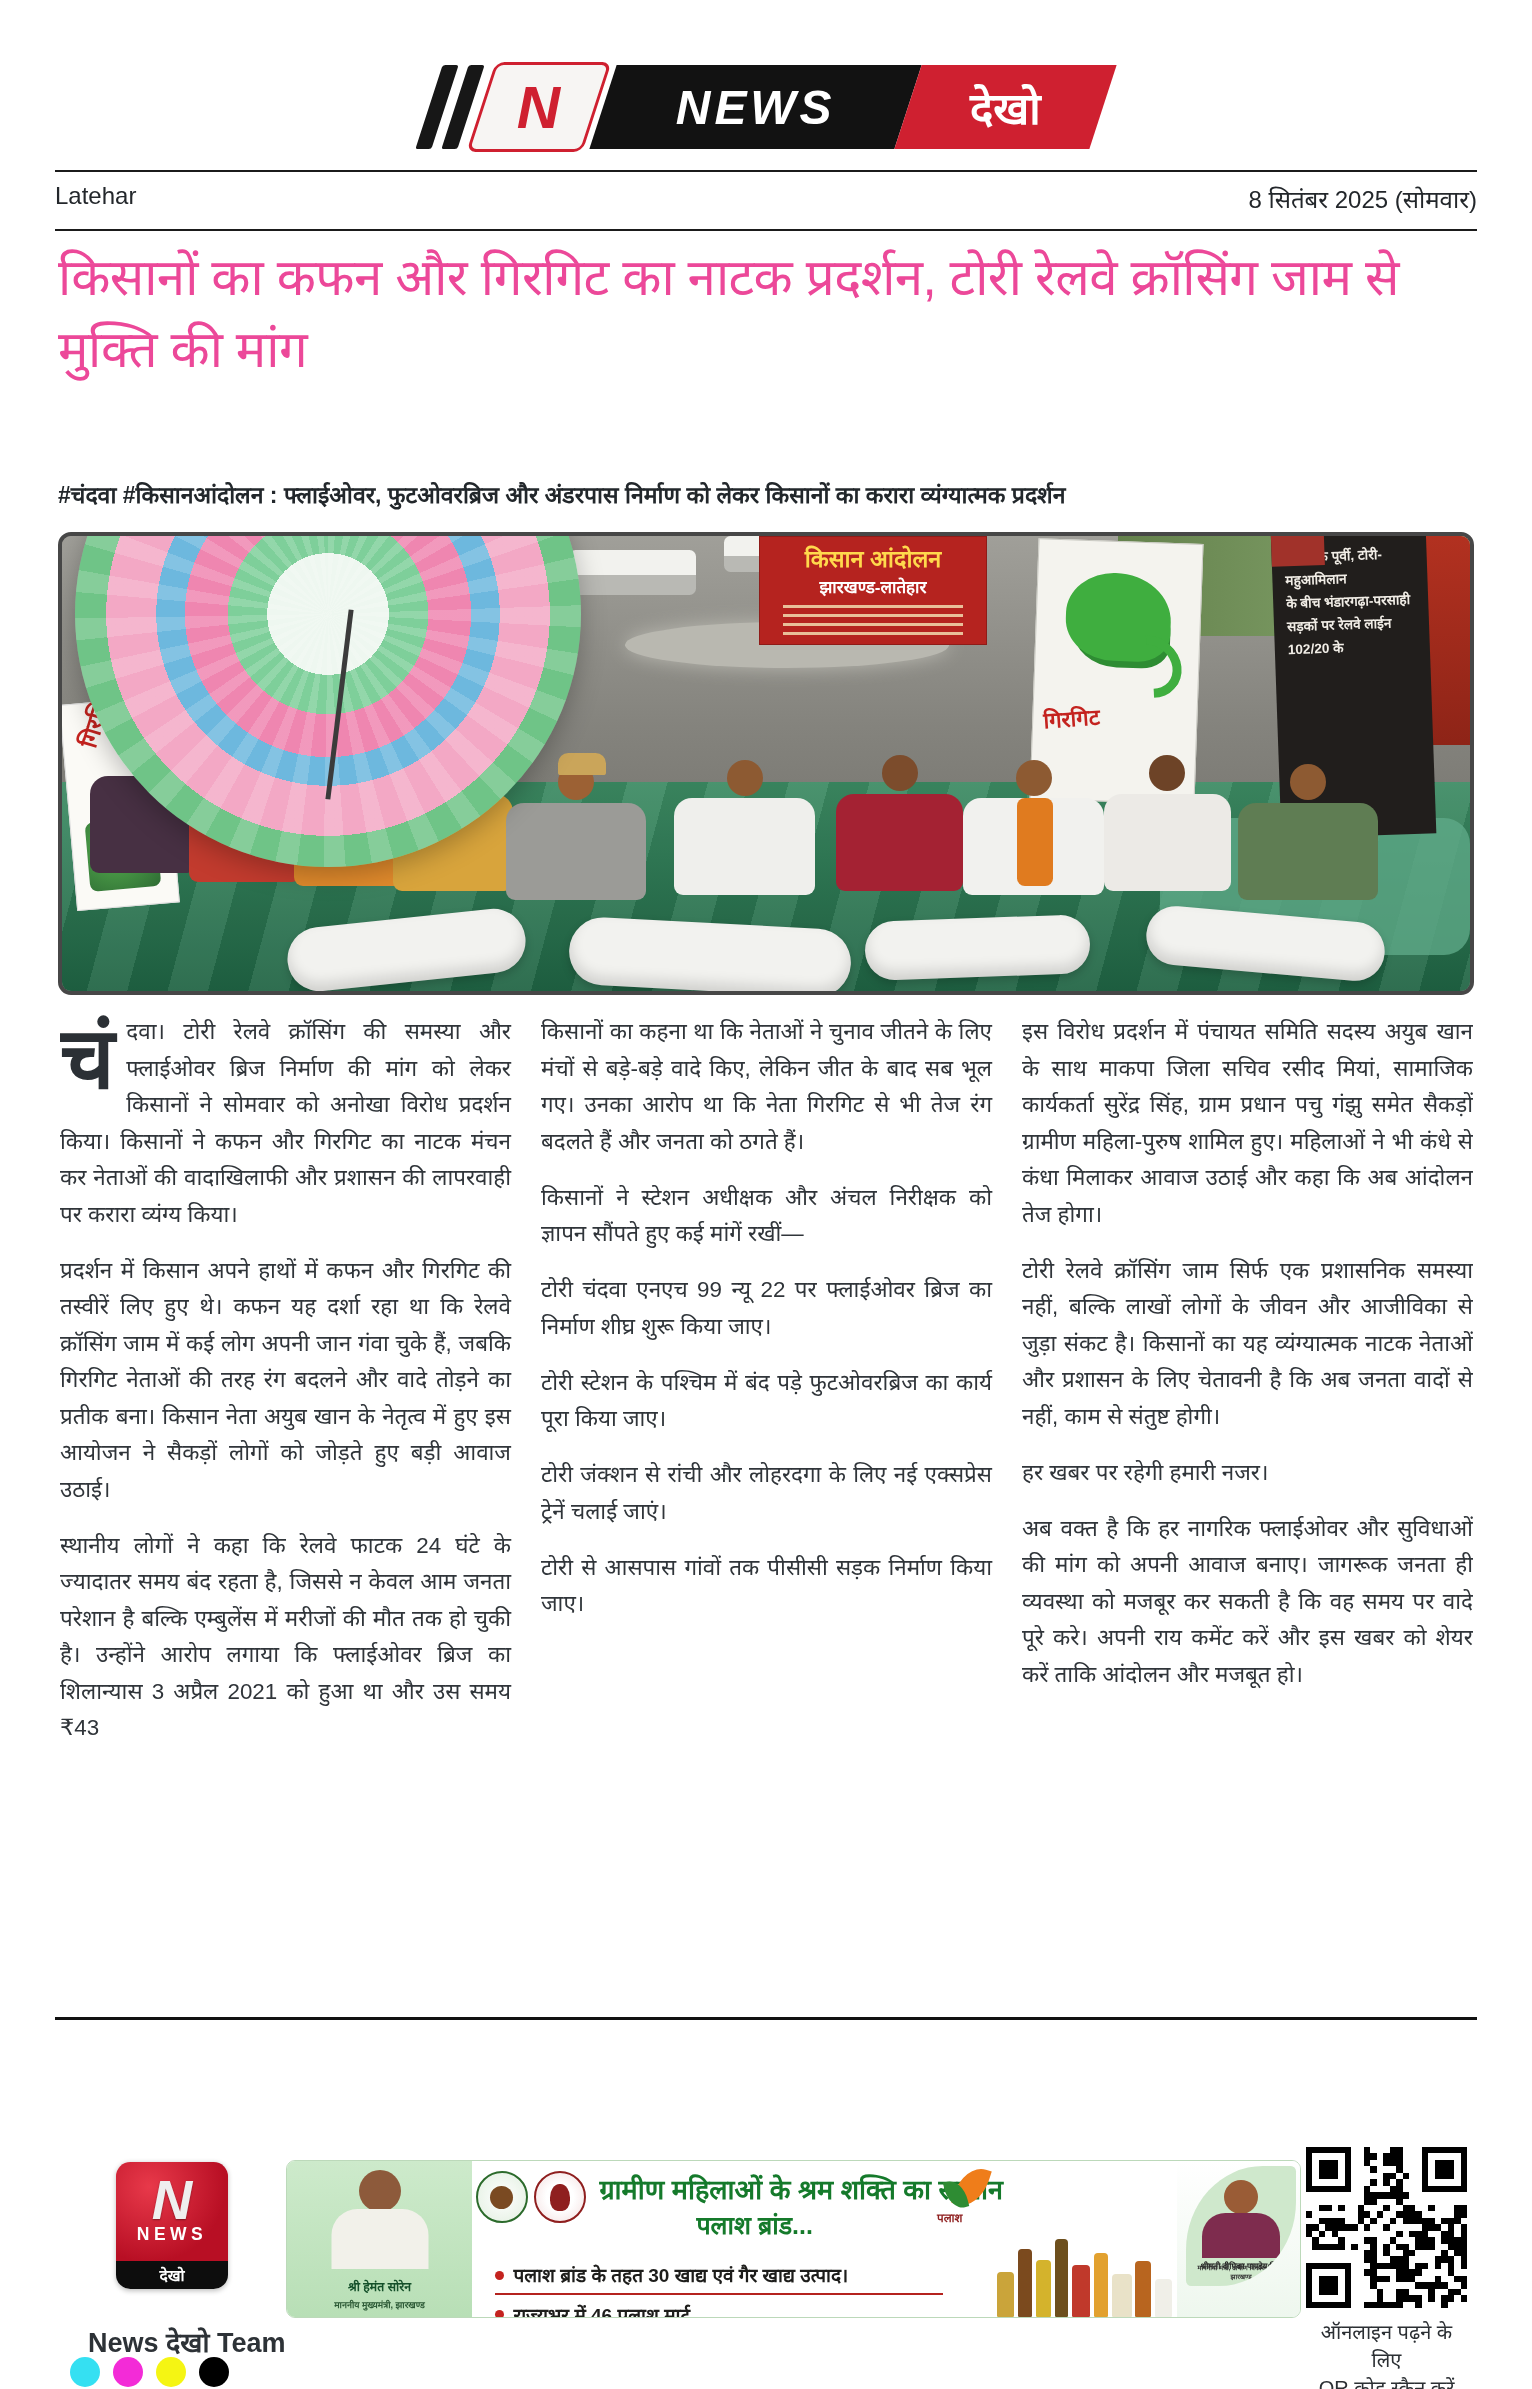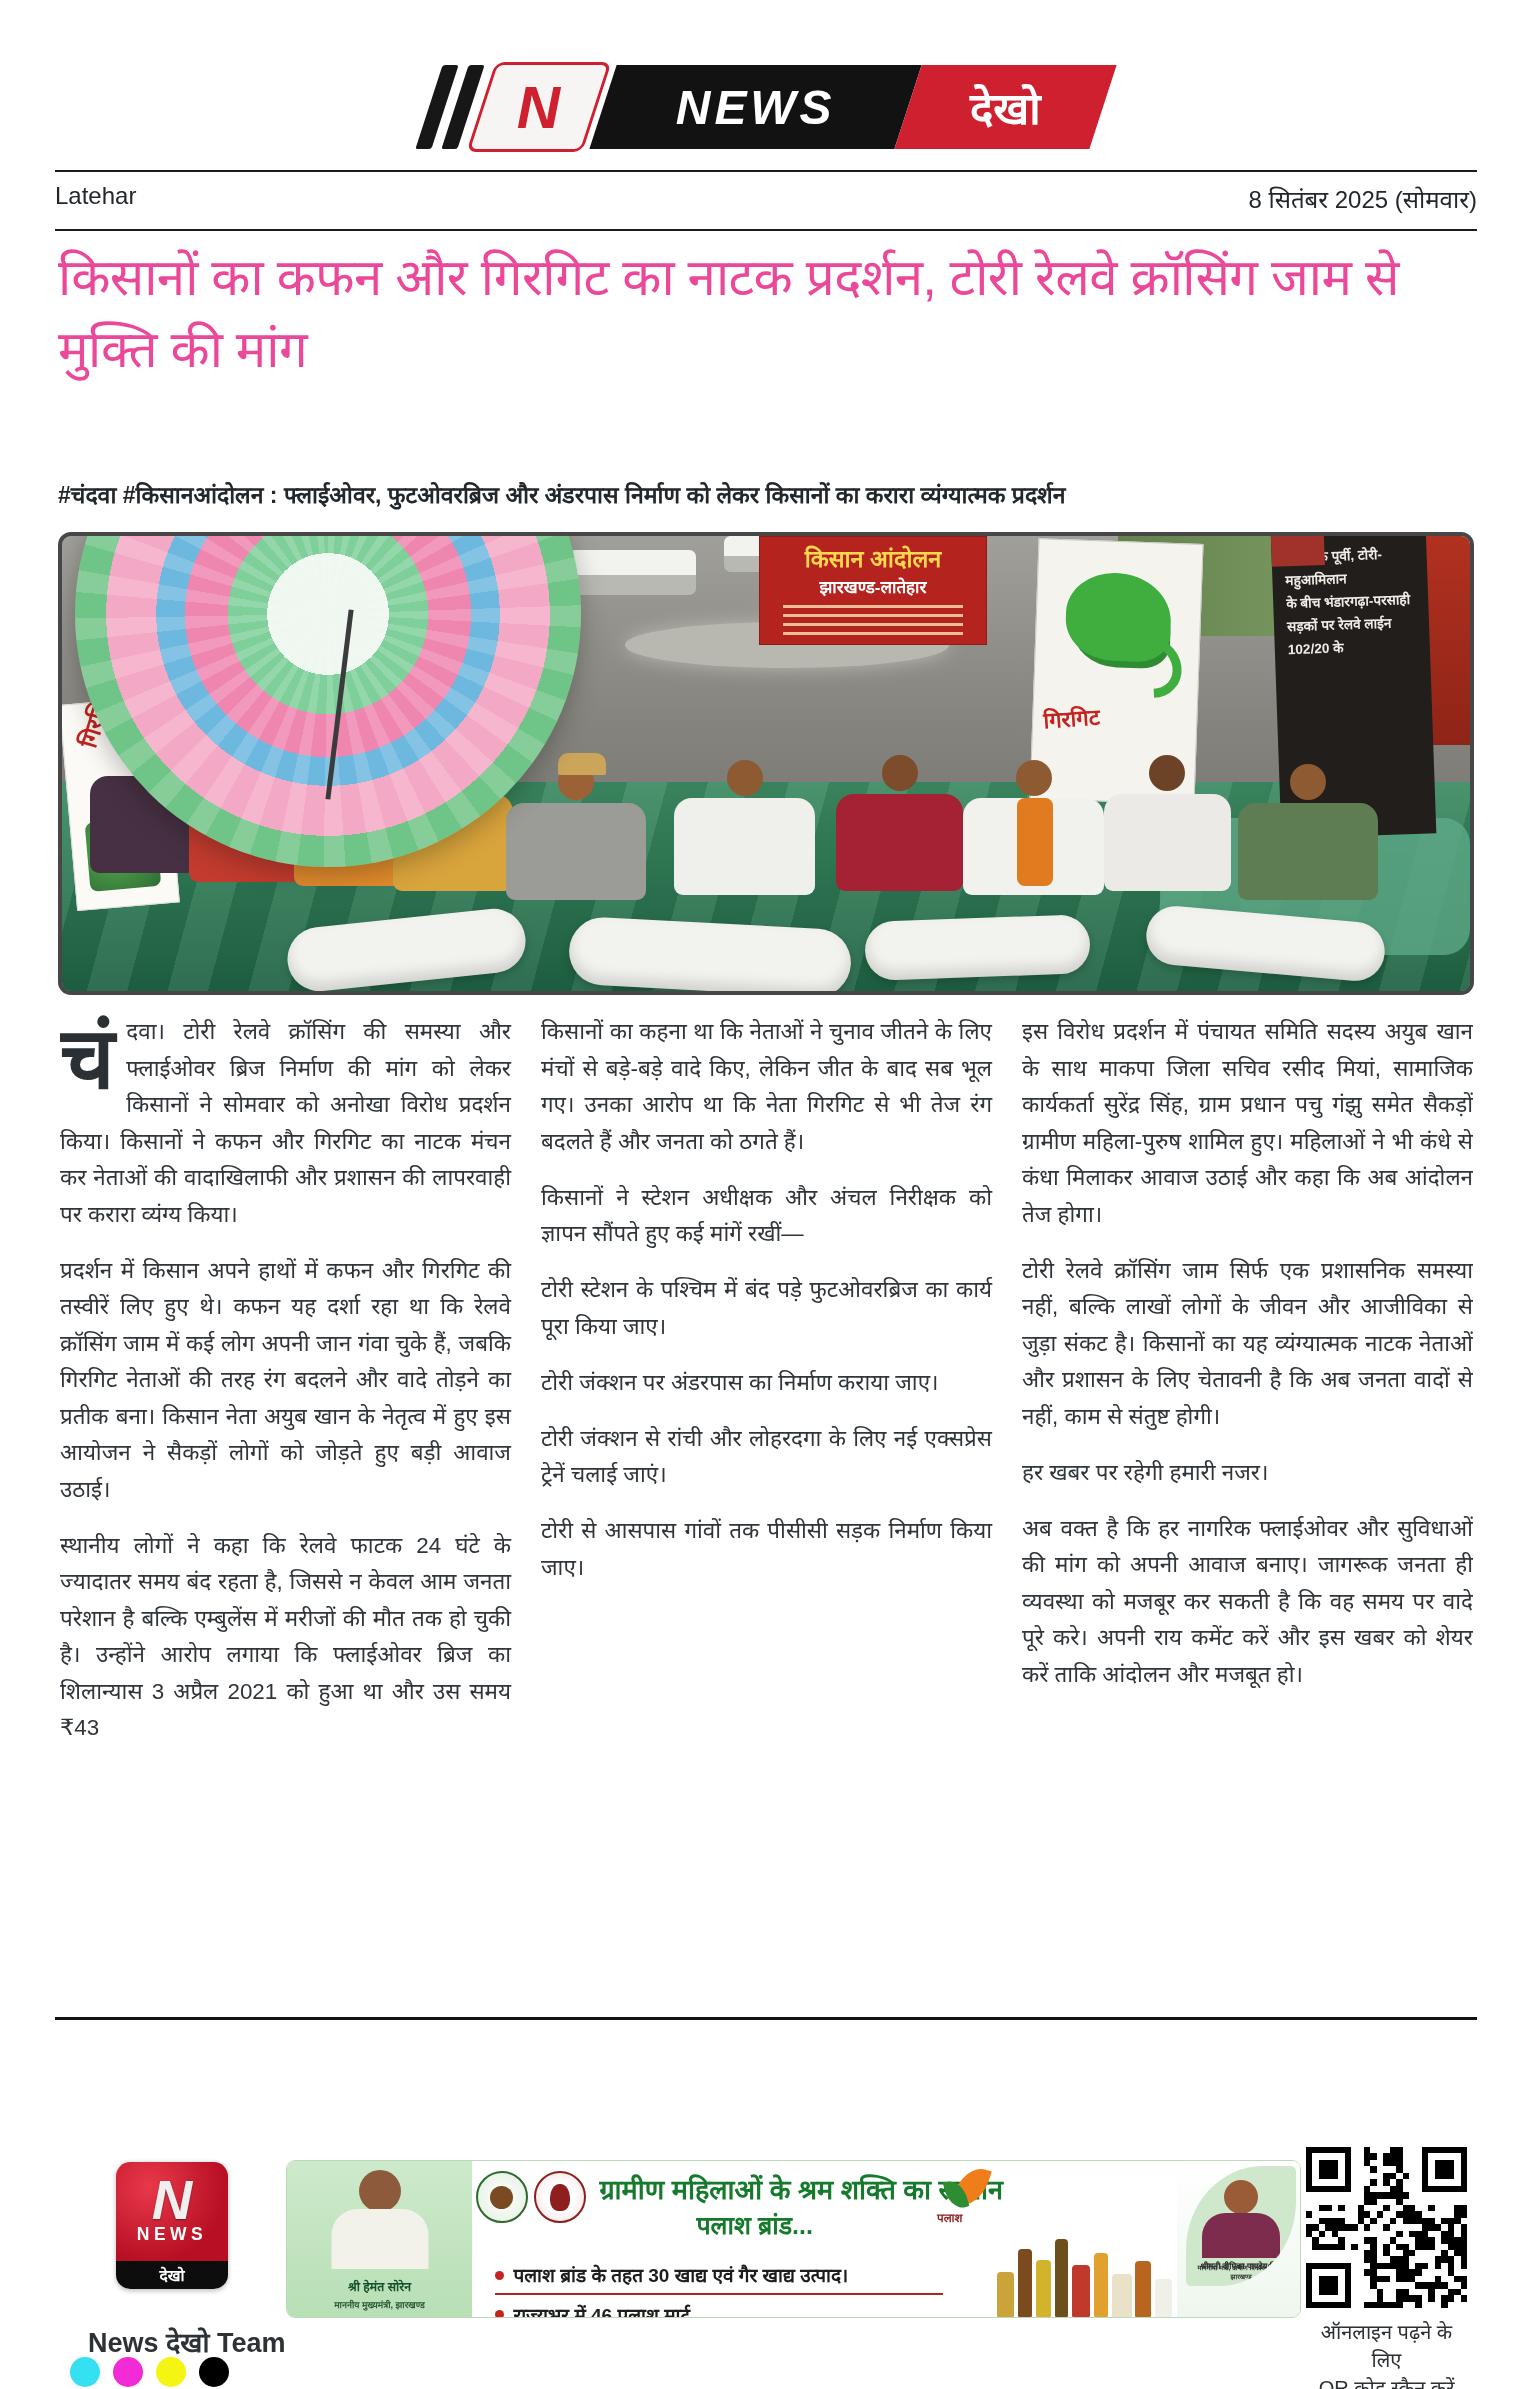--- a/index.html
+++ b/index.html
@@ -237,22 +237,22 @@
 
 <div class="article">
   <div class="col">
     <p><span class="dropcap">चं</span><span>दवा। टोरी रेलवे क्रॉसिंग की समस्या और फ्लाईओवर ब्रिज निर्माण की मांग को लेकर किसानों ने सोमवार को अनोखा विरोध प्रदर्शन किया। किसानों ने कफन और गिरगिट का नाटक मंचन कर नेताओं की वादाखिलाफी और प्रशासन की लापरवाही पर करारा व्यंग्य किया।</span></p>
     <p>प्रदर्शन में किसान अपने हाथों में कफन और गिरगिट की तस्वीरें लिए हुए थे। कफन यह दर्शा रहा था कि रेलवे क्रॉसिंग जाम में कई लोग अपनी जान गंवा चुके हैं, जबकि गिरगिट नेताओं की तरह रंग बदलने और वादे तोड़ने का प्रतीक बना। किसान नेता अयुब खान के नेतृत्व में हुए इस आयोजन ने सैकड़ों लोगों को जोड़ते हुए बड़ी आवाज उठाई।</p>
     <p>स्थानीय लोगों ने कहा कि रेलवे फाटक 24 घंटे के ज्यादातर समय बंद रहता है, जिससे न केवल आम जनता परेशान है बल्कि एम्बुलेंस में मरीजों की मौत तक हो चुकी है। उन्होंने आरोप लगाया कि फ्लाईओवर ब्रिज का शिलान्यास 3 अप्रैल 2021 को हुआ था और उस समय ₹43</p>
   </div>
   <div class="col">
     <p>किसानों का कहना था कि नेताओं ने चुनाव जीतने के लिए मंचों से बड़े-बड़े वादे किए, लेकिन जीत के बाद सब भूल गए। उनका आरोप था कि नेता गिरगिट से भी तेज रंग बदलते हैं और जनता को ठगते हैं।</p>
     <p>किसानों ने स्टेशन अधीक्षक और अंचल निरीक्षक को ज्ञापन सौंपते हुए कई मांगें रखीं—</p>
+    <p>टोरी चंदवा एनएच 99 न्यू 22 पर फ्लाईओवर ब्रिज का निर्माण शीघ्र शुरू किया जाए।</p>
     <p>टोरी स्टेशन के पश्चिम में बंद पड़े फुटओवरब्रिज का कार्य पूरा किया जाए।</p>
-    <p>टोरी जंक्शन पर अंडरपास का निर्माण कराया जाए।</p>
     <p>टोरी जंक्शन से रांची और लोहरदगा के लिए नई एक्सप्रेस ट्रेनें चलाई जाएं।</p>
     <p>टोरी से आसपास गांवों तक पीसीसी सड़क निर्माण किया जाए।</p>
   </div>
   <div class="col">
     <p>इस विरोध प्रदर्शन में पंचायत समिति सदस्य अयुब खान के साथ माकपा जिला सचिव रसीद मियां, सामाजिक कार्यकर्ता सुरेंद्र सिंह, ग्राम प्रधान पचु गंझु समेत सैकड़ों ग्रामीण महिला-पुरुष शामिल हुए। महिलाओं ने भी कंधे से कंधा मिलाकर आवाज उठाई और कहा कि अब आंदोलन तेज होगा।</p>
     <p>टोरी रेलवे क्रॉसिंग जाम सिर्फ एक प्रशासनिक समस्या नहीं, बल्कि लाखों लोगों के जीवन और आजीविका से जुड़ा संकट है। किसानों का यह व्यंग्यात्मक नाटक नेताओं और प्रशासन के लिए चेतावनी है कि अब जनता वादों से नहीं, काम से संतुष्ट होगी।</p>
     <p>हर खबर पर रहेगी हमारी नजर।</p>
     <p>अब वक्त है कि हर नागरिक फ्लाईओवर और सुविधाओं की मांग को अपनी आवाज बनाए। जागरूक जनता ही व्यवस्था को मजबूर कर सकती है कि वह समय पर वादे पूरे करे। अपनी राय कमेंट करें और इस खबर को शेयर करें ताकि आंदोलन और मजबूत हो।</p>
   </div>
 </div>

